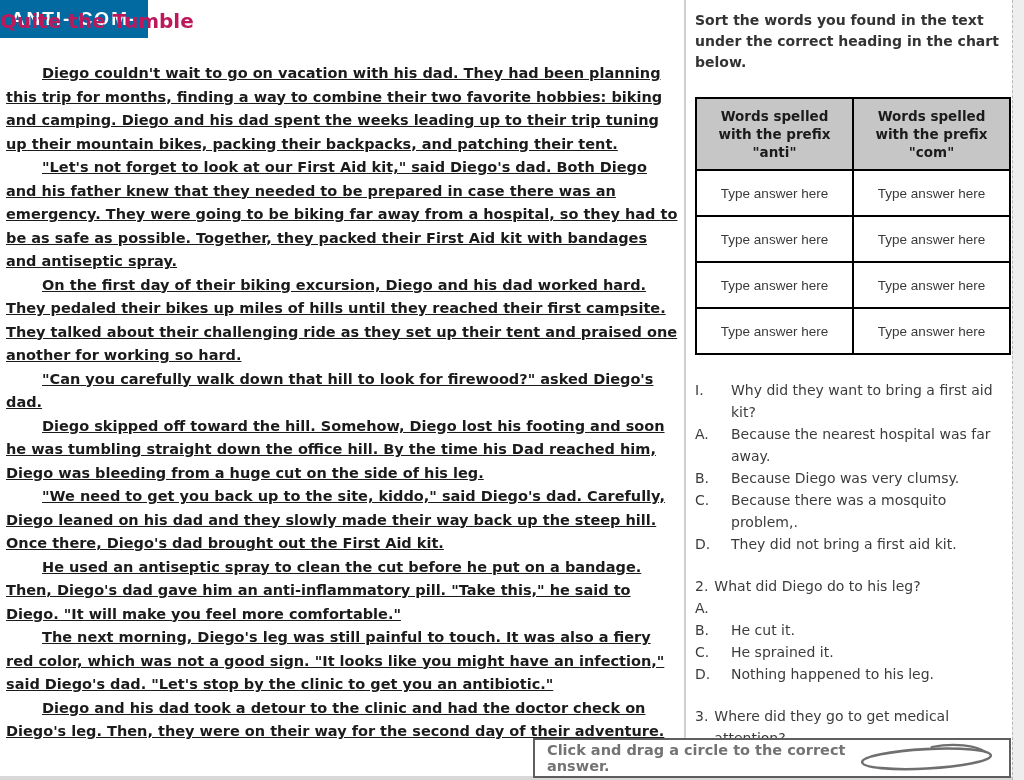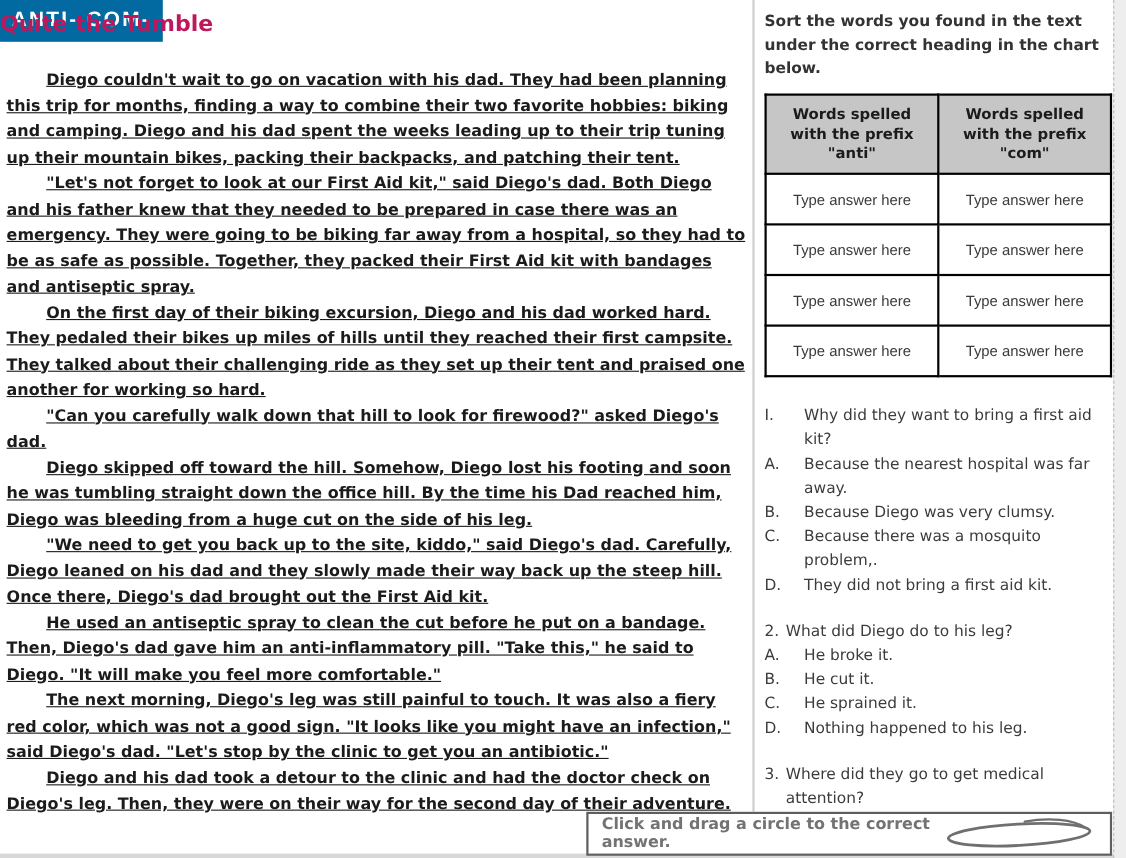--- a/index.html
+++ b/index.html
@@ -49,21 +49,21 @@
     position: absolute; left: 695px; top: 10px; width: 316px;
   }
   .sort-instructions {
     text-align: left;
     font-size: 14px; line-height: 21px; color: #333;
     font-weight: 700;
   }
   table.sort-table {
     border-collapse: collapse;
     width: 100%;
-    margin-top: 12px;
+    margin-top: 24px;
   }
   .sort-table th, .sort-table td {
     border: 2px solid #000;
     text-align: center;
   }
   .sort-table th {
     background: #c6c6c6;
     font-size: 13.5px; line-height: 18px;
     font-weight: bold; color: #1b1b1b;
     padding: 8px 10px;
@@ -196,21 +196,20 @@
       </div>
     </div>
 
     <div class="question">
       <div class="q-head inline">
         <span class="q-num">2.</span>
         <span class="q-text">What did Diego do to his leg?</span>
       </div>
       <div class="opt">
         <span class="opt-letter">A.</span>
-        <span class="opt-text">He broke it.</span>
       </div>
       <div class="opt">
         <span class="opt-letter">B.</span>
         <span class="opt-text">He cut it.</span>
       </div>
       <div class="opt">
         <span class="opt-letter">C.</span>
         <span class="opt-text">He sprained it.</span>
       </div>
       <div class="opt">

